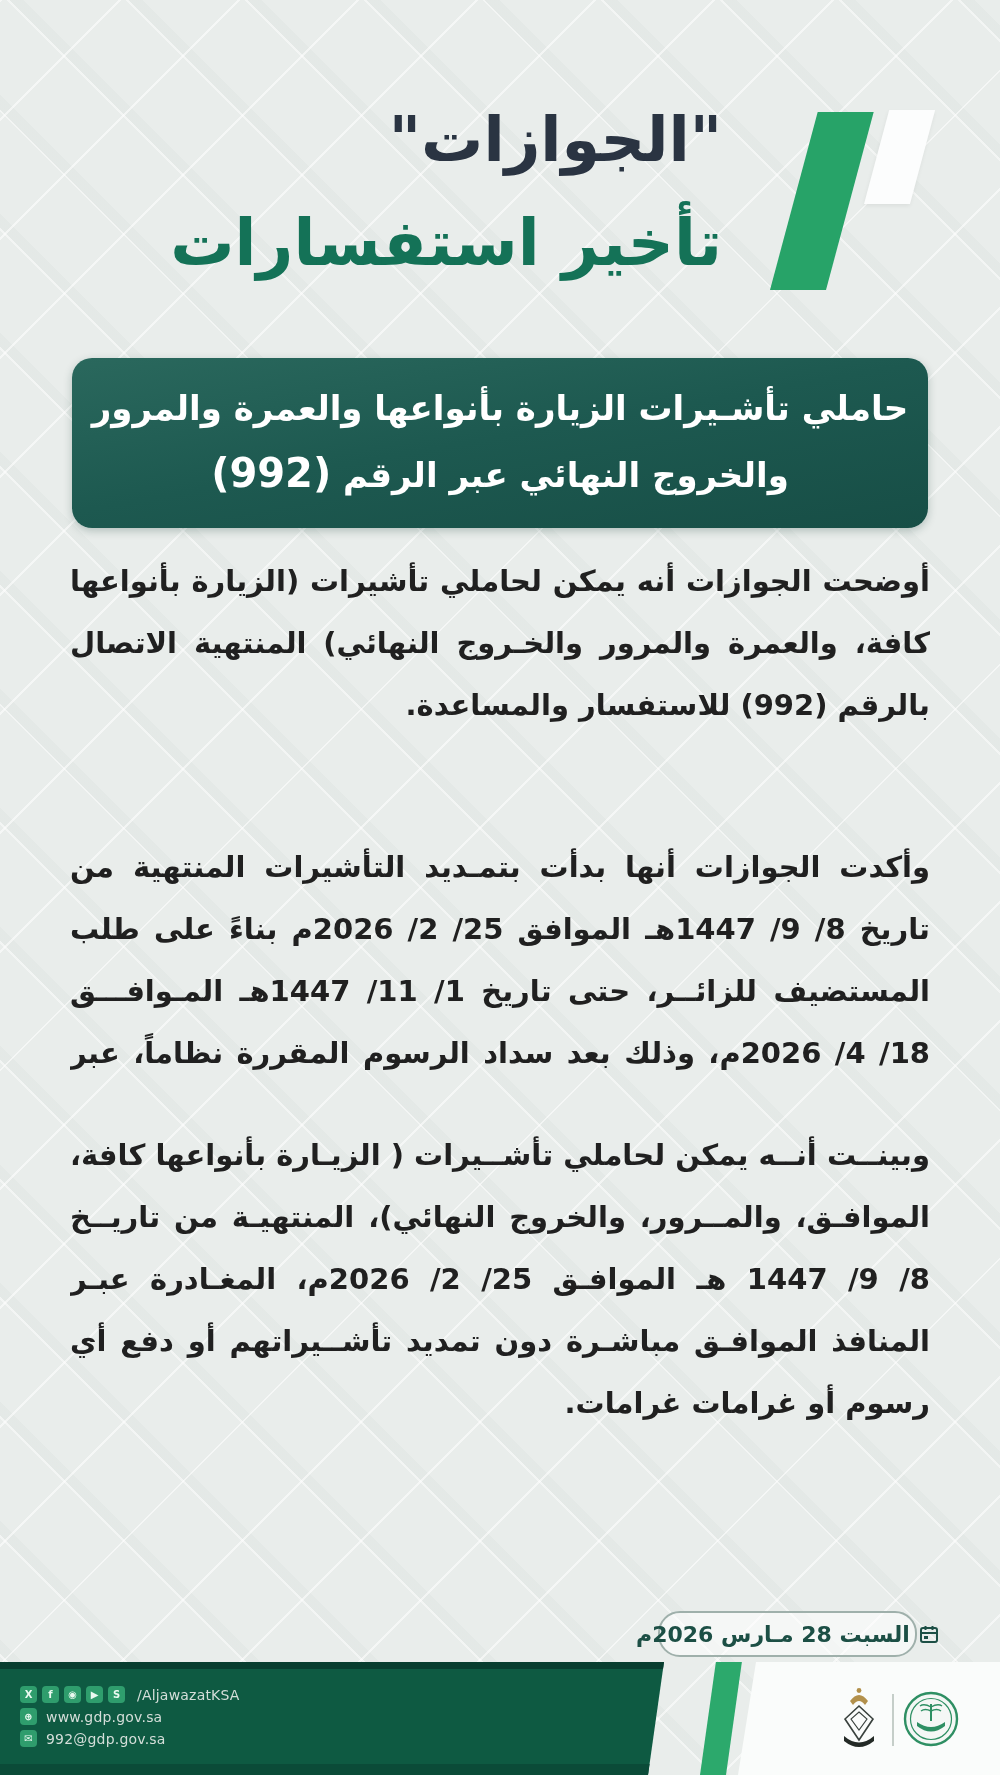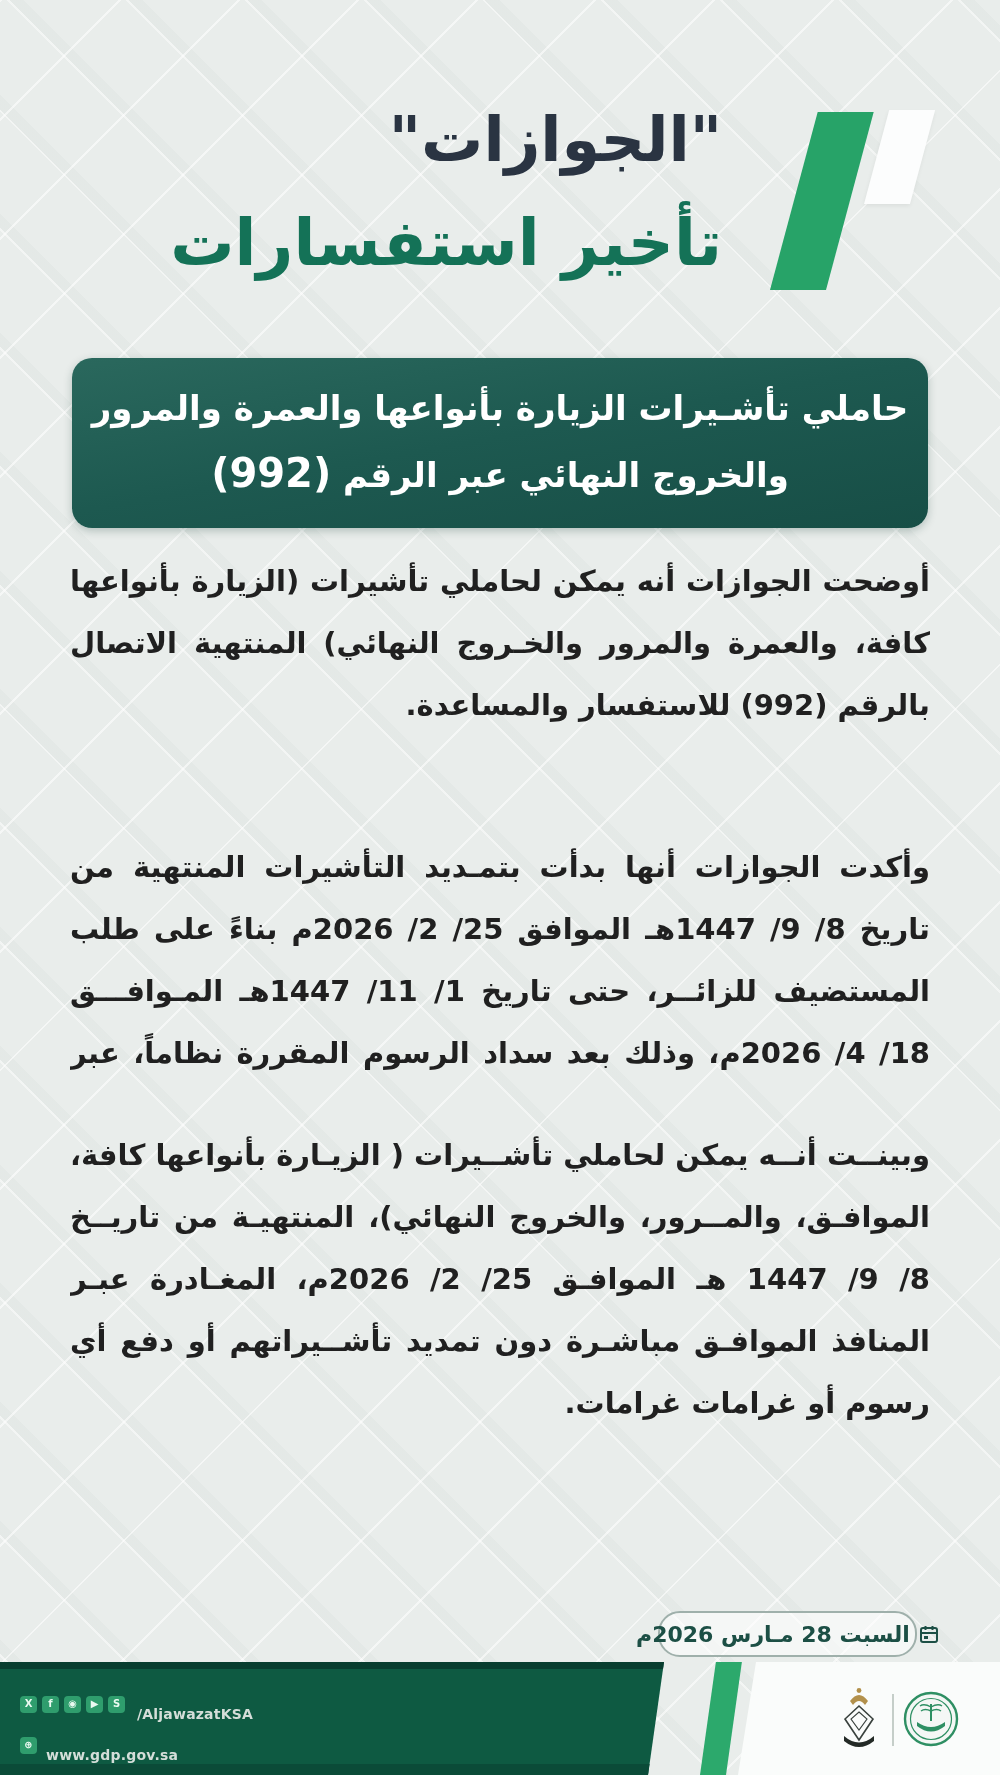--- a/index.html
+++ b/index.html
@@ -69,21 +69,21 @@
     position:absolute;left:738px;right:0;top:0;bottom:0;background:#fafcfb;
     clip-path:polygon(18px 0,100% 0,100% 100%,0 100%);
   }
   .contact{position:absolute;left:20px;top:24px;display:flex;flex-direction:column;gap:5px;}
   .frow{display:flex;align-items:center;gap:5px;}
   .sicon{
     width:17px;height:17px;border-radius:4px;background:#2f9d6d;
     display:flex;align-items:center;justify-content:center;
     color:#eafaf1;font-size:10px;font-weight:700;line-height:1;
   }
-  .ftext{color:#d4ded9;font-size:14px;font-weight:700;margin-left:7px;letter-spacing:0.2px;margin-top:20px;}
+  .ftext{color:#d4ded9;font-size:14px;font-weight:400;margin-left:7px;letter-spacing:0.2px;}
   .frow .ftext.tight{margin-left:4px;text-align:center;}
   .logo-crown{position:absolute;left:836px;top:1686px;}
   .logo-divider{position:absolute;left:892px;top:1696px;width:2px;height:52px;background:#c5cec9;}
   .logo-ring{position:absolute;left:902px;top:1690px;}
   .footer .logo-crown{top:24px;}
   .footer .logo-divider{top:32px;}
   .footer .logo-ring{top:28px;}
 </style>
 </head>
 <body>

